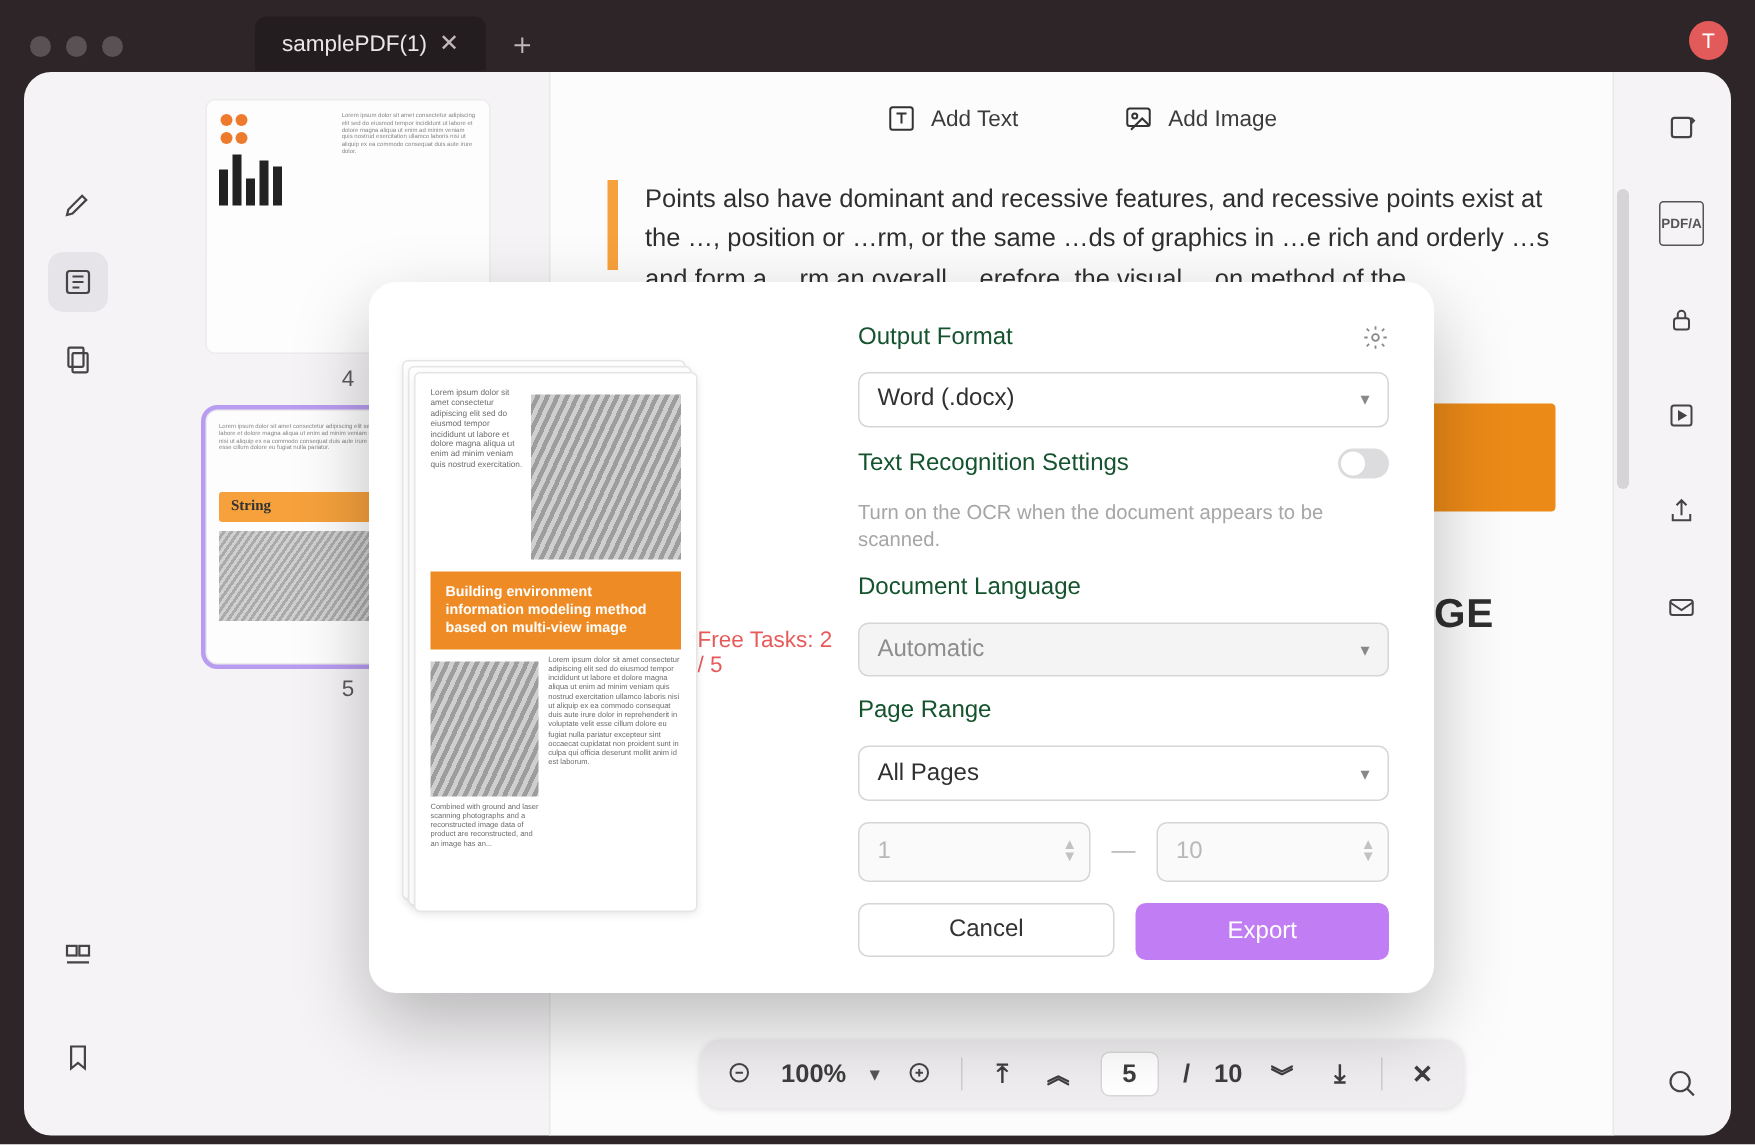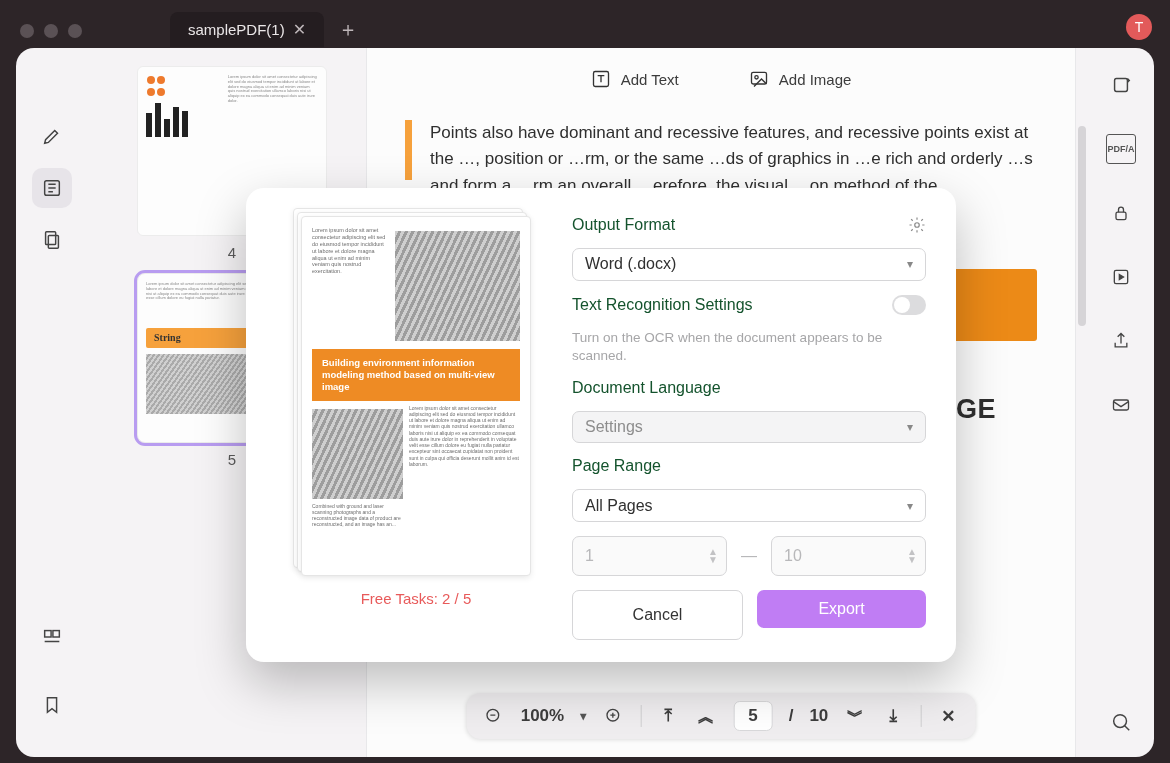--- a/index.html
+++ b/index.html
@@ -53,21 +53,21 @@
   .photo{ width:260px; height:150px; background:repeating-linear-gradient(125deg,#c8c8c8 0 3px,#9a9a9a 3px 6px); border-radius:2px; }
 
   
   .pager { position:absolute; left:50%; transform:translateX(-50%); bottom:18px; height:46px; background:#efedef; border-radius:14px; display:flex; align-items:center; padding:0 16px; gap:16px; color:#3d3d3d; font-size:17px; box-shadow:0 1px 4px rgba(0,0,0,.12);font-weight:bold; }
   .pager .sep { width:1px; height:22px; background:#cfcfd1; }
   .pager .ic { width:22px; height:22px; display:flex; align-items:center; justify-content:center; cursor:pointer; }
   .pager .pgnum { background:#fff; border:1px solid #d8d8da; border-radius:6px; padding:4px 14px; }
 
   
   .modal { position:absolute; left:230px; top:140px; width:710px; height:474px; background:#fff; border-radius:18px; box-shadow:0 20px 50px rgba(0,0,0,.25); display:flex; padding:28px 30px 22px 30px; }
-  .modal-left { width:280px; display:flex; flex-direction:column; align-items:center; }
+  .modal-left { width:280px; display:flex; align-items:center; }
   .preview-stack { position:relative; width:230px; height:360px; }
   .preview-stack .pg { position:absolute; inset:0; background:#fff; border:1px solid #e5e5e5; border-radius:4px; box-shadow:0 2px 6px rgba(0,0,0,.08); }
   .preview-stack .pg.a{ transform:translate(-8px,-8px); }
   .preview-stack .pg.b{ transform:translate(-4px,-4px); }
   .preview-stack .pg.c{ }
   .preview-stack .inside{ position:absolute; inset:10px; font-size:6px; color:#6d6d6d; line-height:1.25; }
   .preview-stack .title-band{ background:#ee8b24; color:#fff; font-size:9.5px; font-weight:600; padding:8px 10px; margin:4px 0; }
   .preview-stack .mini-photo{ height:70px; background:repeating-linear-gradient(115deg,#cfcfcf 0 3px,#9d9d9d 3px 6px); margin:4px 0; }
   .free-tasks{ color:#e85a5a; font-size:15px; margin-top:14px; }
 
@@ -78,21 +78,21 @@
   .select.disabled{ background:#f4f4f5; color:#8d8d8d; }
   .select .chev{ position:absolute; right:12px; color:#888; font-size:12px; }
   .hint { color:#a6a6a8; font-size:13.5px; line-height:1.35; }
   .toggle { width:34px; height:20px; background:#dcdcde; border-radius:10px; position:relative; }
   .toggle::after{ content:""; position:absolute; left:2px; top:2px; width:16px; height:16px; background:#fff; border-radius:50%; }
   .range-row{ display:flex; gap:14px; align-items:center; }
   .numbox{ flex:1; border:1px solid #d6d6d8; border-radius:7px; height:40px; display:flex; align-items:center; padding:0 12px; color:#b8b8ba; font-size:16px; background:#fafafa; position:relative;}
   .numbox .spin{ position:absolute; right:8px; color:#c2c2c4; font-size:10px; line-height:8px; }
   .dash{ color:#b7b7b9; }
   .modal-buttons{ margin-top:auto; display:flex; gap:14px; }
-  .btn-plain{ flex:1; height:50px; border:1px solid #d6d6d8; border-radius:7px; background:#fff; font-size:16px; color:#333; display:flex; align-items:center; justify-content:center; }
+  .btn-plain{ flex:1; height:36px; border:1px solid #d6d6d8; border-radius:7px; background:#fff; font-size:16px; color:#333; display:flex; align-items:center; justify-content:center; }
   .btn-primary{ flex:1; height:38px; border-radius:7px; background:#c07df4; color:#fff; font-size:16px; display:flex; align-items:center; justify-content:center;text-align:right; }
 
   
   .vscroll{ position:absolute; right:68px; top:78px; width:8px; height:200px; background:#d6d4d7; border-radius:4px; }
 
   svg{ display:block; }
 </style>
 </head>
 <body>
 
@@ -324,21 +324,21 @@
         <div class="row-head">
           <span>Text Recognition Settings</span>
           <span class="toggle"></span>
         </div>
         <div class="hint">Turn on the OCR when the document appears to be scanned.</div>
 
         <div class="row-head">
             <span>Document Language</span>
           </div>
         <div class="select disabled">
-          <span>Settings</span>
+          <span>Automatic</span>
           <span class="chev">▾</span>
         </div>
 
         <div class="row-head">
             <span>Page Range</span>
           </div>
         <div class="select">
           <span>All Pages</span>
           <span class="chev">▾</span>
         </div>

